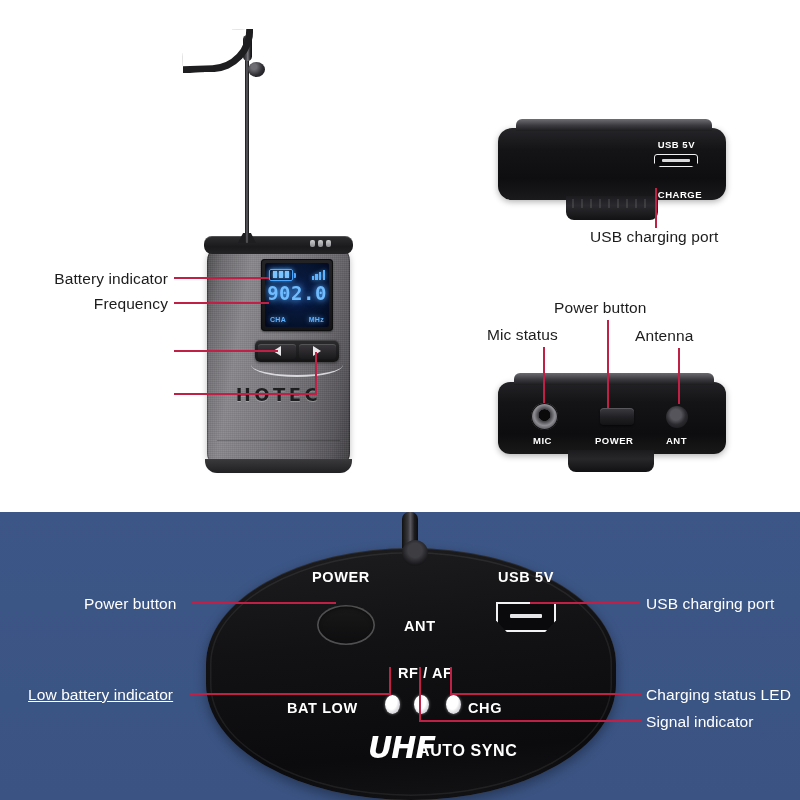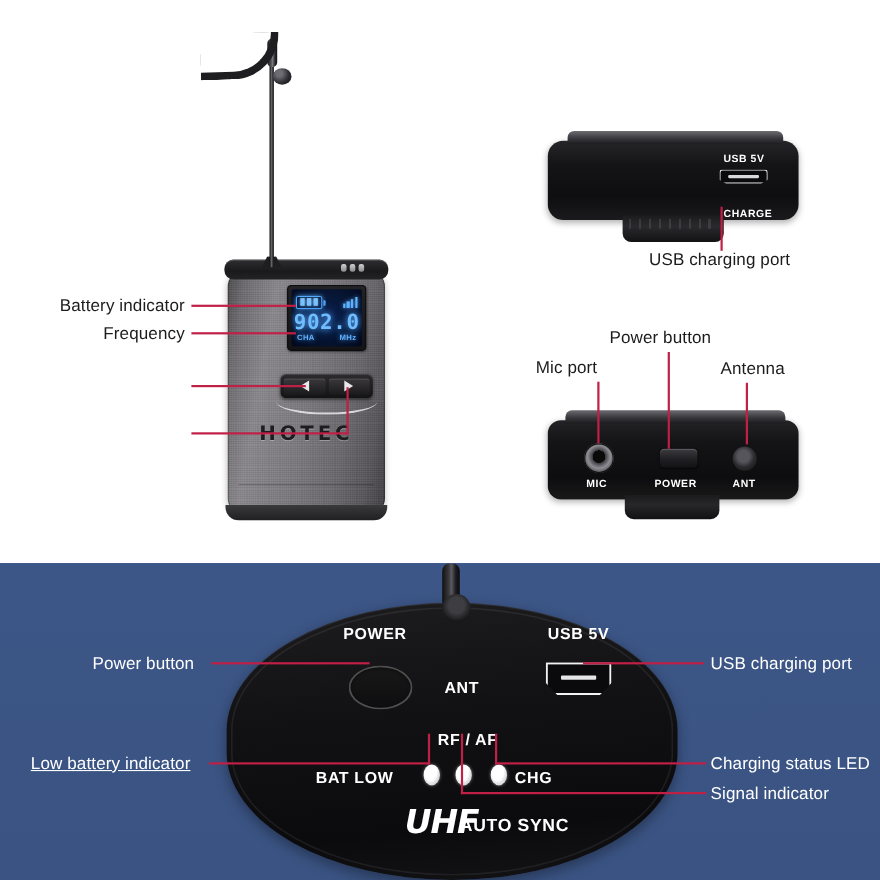--- a/index.html
+++ b/index.html
@@ -112,21 +112,21 @@
   .antenna-tip {
     position: absolute; left: 35.5px; top: -210px;
     width: 9px; height: 26px;
     border-radius: 5px;
     background: linear-gradient(90deg,#151517 0%, #55545a 40%, #79787e 52%, #2a2a2d 78%, #111 100%);
   }
 
   
   .bp-lcd-bezel {
     position: absolute; left: 54px; top: 14px;
-    width: 72px; height: 60px;
+    width: 72px; height: 72px;
     border-radius: 4px;
     background: linear-gradient(180deg,#232326,#141416);
     box-shadow: inset 0 0 0 1px #0c0c0e, 0 1px 2px rgba(0,0,0,.5);
     padding: 4px;
   }
   .bp-lcd {
     position: relative; width: 100%; height: 100%;
     border-radius: 2px;
     background: radial-gradient(ellipse at 50% 45%, #0c1f4a 0%, #061430 60%, #03081c 100%);
     overflow: hidden;
@@ -479,27 +479,27 @@
       <div class="btn-power-edge"></div>
       <div class="ant-connector"></div>
       <div class="edge-cap" style="left:35px;top:53px;">MIC</div>
       <div class="edge-cap" style="left:97px;top:53px;">POWER</div>
       <div class="edge-cap" style="left:168px;top:53px;">ANT</div>
       <div class="recv-bot-clip"></div>
     </div>
     <div class="ant-whip"></div>
     <div class="ant-ball"></div>
 
-    <div class="clabel" style="left:487px;top:327px;">Mic port</div>
+    <div class="clabel" style="left:487px;top:327px;">Mic status</div>
     <div class="lead v" style="left:543px;top:347px;height:56px;"></div>
 
     <div class="clabel" style="left:554px;top:300px;">Power button</div>
     <div class="lead v" style="left:607px;top:320px;height:88px;"></div>
 
-    <div class="clabel" style="left:655px;top:328px;">Antenna</div>
+    <div class="clabel" style="left:635px;top:328px;">Antenna</div>
     <div class="lead v" style="left:678px;top:348px;height:56px;"></div>
   </div>
 
   <div class="panel-bottom">
 
     <div class="cap-cable"></div>
 
     <div class="cap-face">
       <div class="cap-rim"></div>
       <div class="cap-ant-hole"></div>

